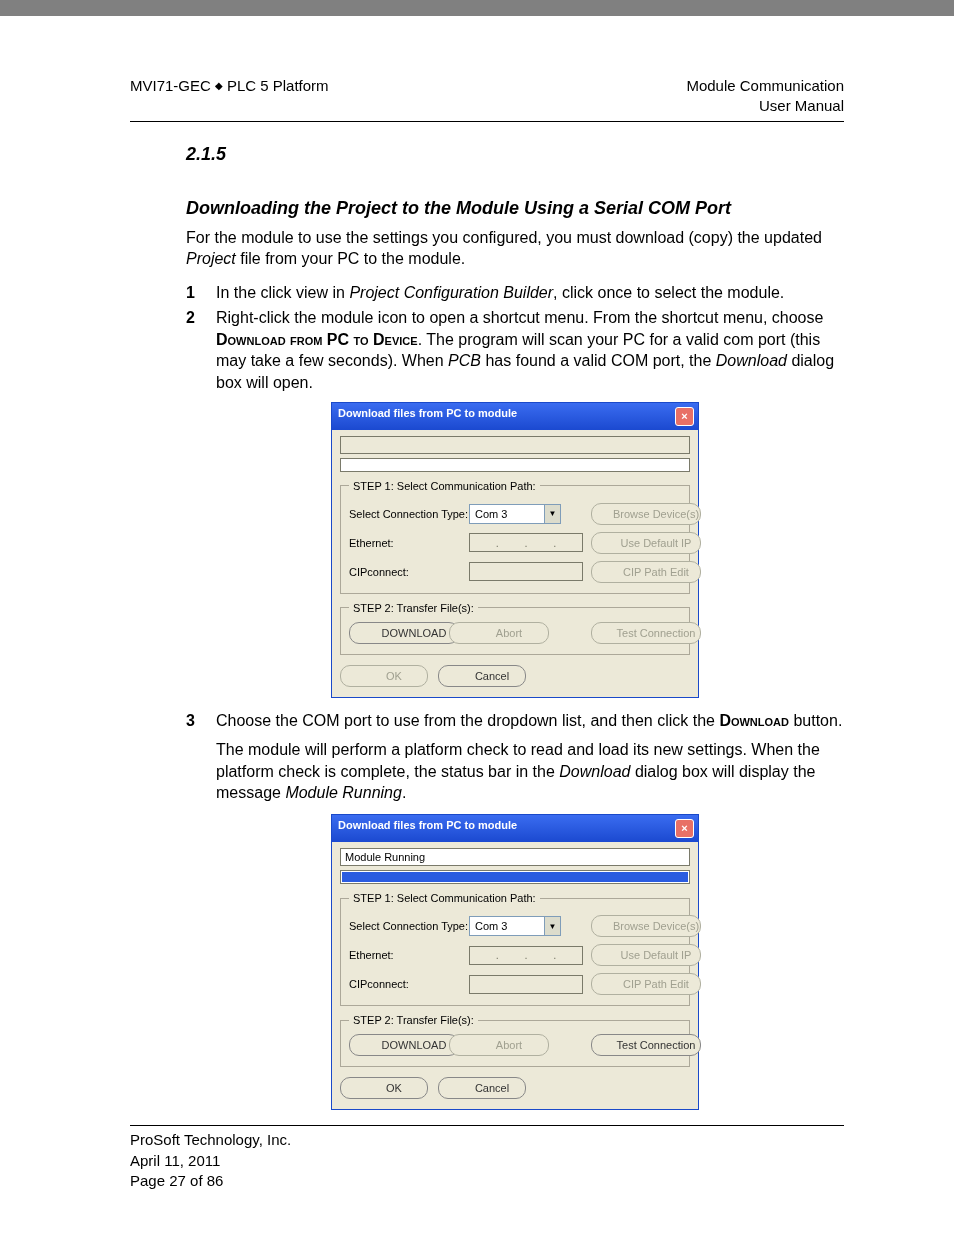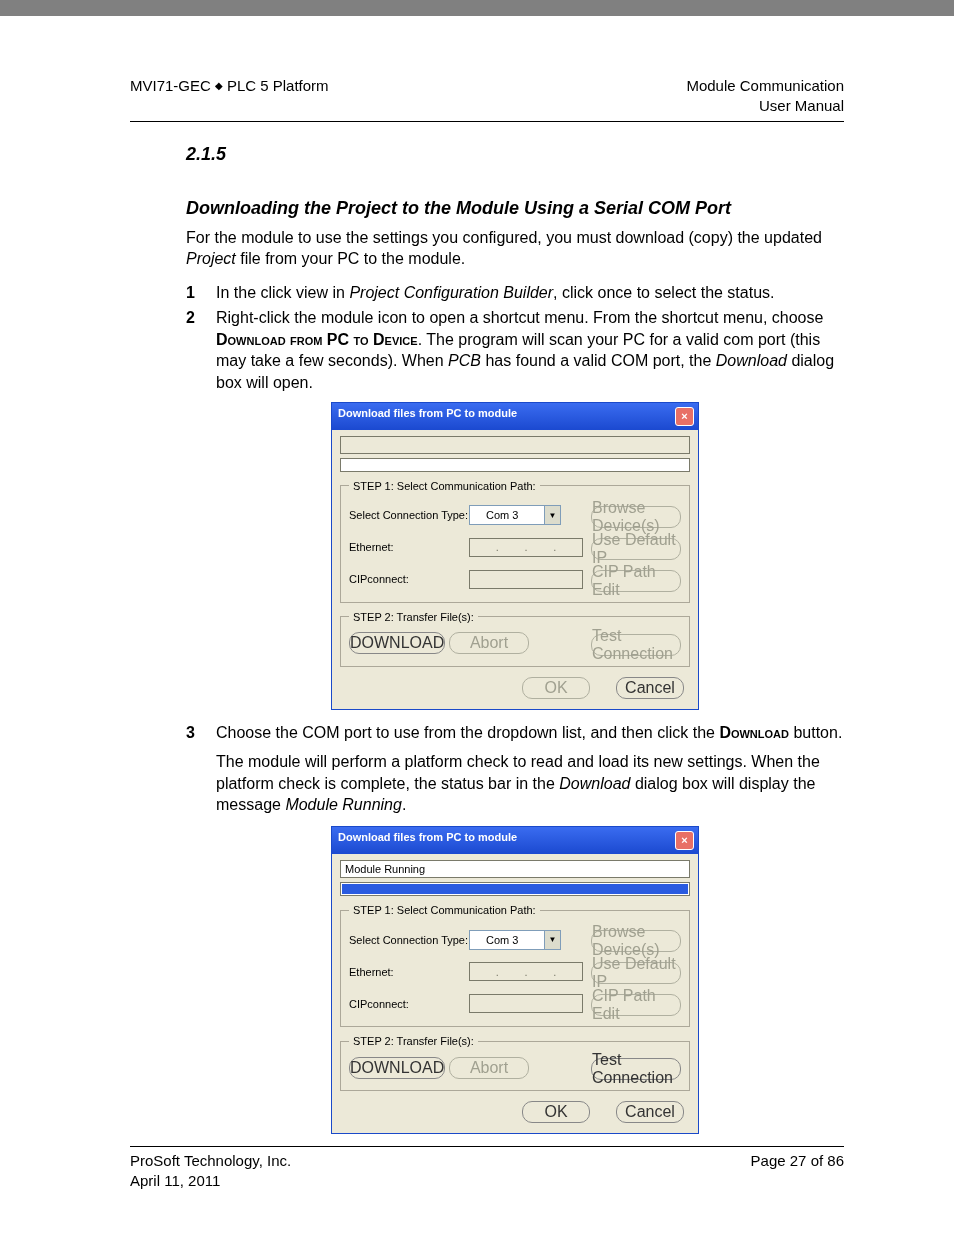--- a/index.html
+++ b/index.html
@@ -167,21 +167,21 @@
   .row .lbl { width: 120px; }
   .row .mid { width: 118px; display: flex; align-items: center; }
   .row .rt  { width: 90px; margin-left: auto; }
   .combo {
     display: flex;
     width: 90px;
     height: 18px;
     border: 1px solid #7f9db9;
     background: #fff;
   }
-  .combo .ctext { flex: 1; padding: 1px 16px; font-size: 11px; line-height: 16px; }
+  .combo .ctext { flex: 1; padding: 1px 5px; font-size: 11px; line-height: 16px; }
   .combo .cbtn {
     width: 15px;
     background: #dcdccc;
     border-left: 1px solid #7f9db9;
     display: flex;
     align-items: center;
     justify-content: center;
     font-size: 8px;
   }
   .ipbox {
@@ -195,39 +195,39 @@
     color: #7a7a6a;
   }
   .ipbox .dot::after { content: "."; }
   .btn {
     display: inline-flex;
     align-items: center;
     justify-content: center;
     height: 20px;
     border: 1px solid #888;
     background: #ece9d8;
-    font-size: 16px;
+    font-size: 11px;
     color: #333;
     min-width: 82px;
     border-radius: 10px;
+    padding-left: 20px;
   }
   .btn.dis { color: #a0a090; border-color: #b0b0a0; }
   .btn.wide { min-width: 88px; }
   .footer-row {
     display: flex;
-    justify-content: flex-end;
-    gap: 26px;
+    gap: 10px;
     margin: 10px 6px 2px 0;
   }
   .footer-row .btn { min-width: 66px; }
   .ftr {
     display: flex;
-    justify-content: space-between;
     font-size: 15px;
     line-height: 1.35;
+    flex-direction: column;
   }
 </style>
 </head>
 <body>
 
 <div class="page">
   <div class="content-area">
 
     <div class="hdr">
       <div>
@@ -247,21 +247,21 @@
       <span class="ttl">Downloading the Project to the Module Using a Serial COM Port</span>
     </div>
 
     <p class="body-p">
       <span>For the module to use the settings you configured, you must download (copy) the updated </span><span class="italic">Project</span><span> file from your PC to the module.</span>
     </p>
 
 
     <ol class="steps">
       <li>
-        <span>In the click view in </span><span class="italic">Project Configuration Builder</span><span>, click once to select the status.</span>
+        <span>In the click view in </span><span class="italic">Project Configuration Builder</span><span>, click once to select the module.</span>
       </li>
       <li>
         <span>Right-click the module icon to open a shortcut menu. From the shortcut menu, choose </span><span class="smallcaps" style="font-weight:bold;">Download from PC to Device</span><span>. The program will scan your PC for a valid com port (this may take a few seconds). When </span><span class="italic">PCB</span><span> has found a valid COM port, the </span><span class="italic">Download</span><span> dialog box will open.</span>
       </li>
     </ol>
 
     <div class="dlg-wrap">
       <div class="dlg">
         <div class="titlebar">
           <span>Download files from PC to module</span>

